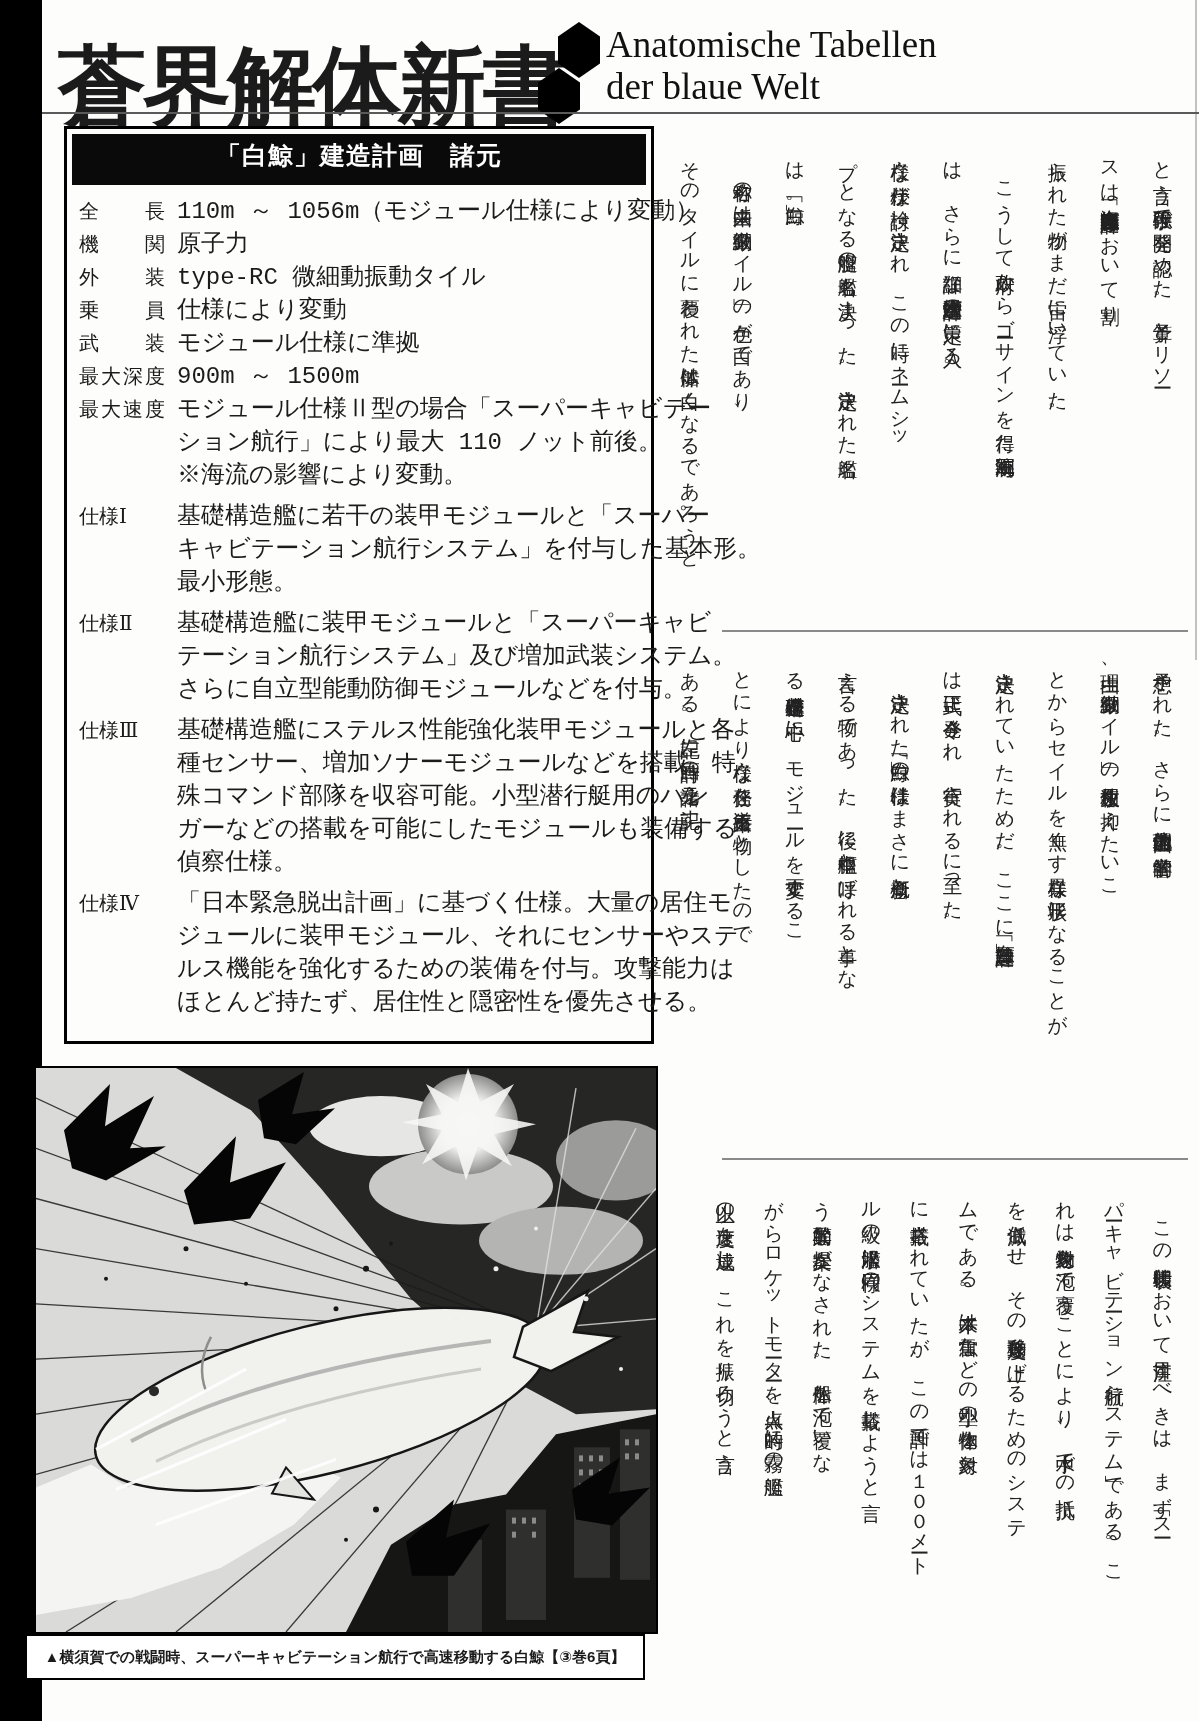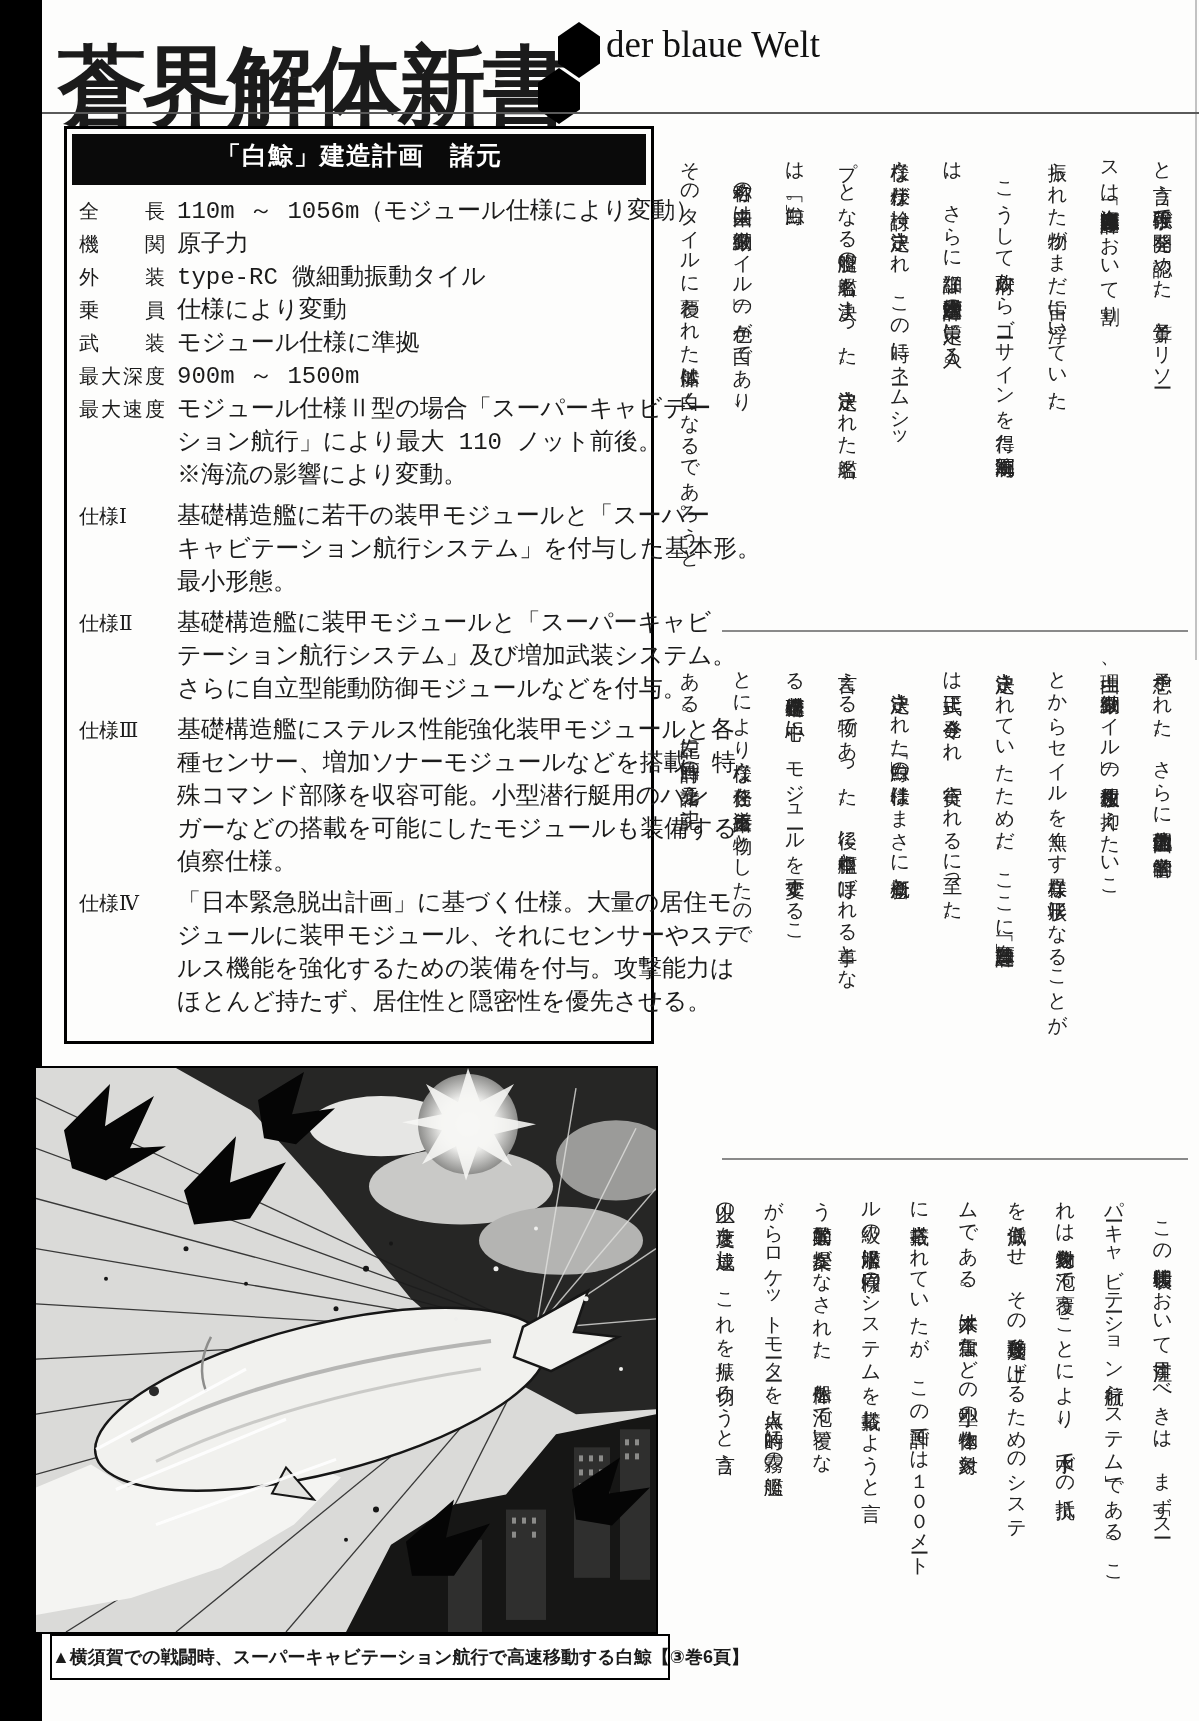--- a/index.html
+++ b/index.html
@@ -68,39 +68,40 @@
   .sep1{left:722px;top:630px;width:466px;}
   .sep2{left:722px;top:1158px;width:466px;}
 
   
   .figure{
     left:34px;top:1066px;width:624px;height:568px;
     border:2px solid #000;box-sizing:border-box;background:#d9d9d7;
   }
   .figure svg{display:block;width:100%;height:100%;}
   .caption-box{
-    left:50px;top:1634px;width:620px;height:46px;
+    left:25px;top:1634px;width:620px;height:46px;
     border:2px solid #000;box-sizing:border-box;background:#fff;
     font-family:"Liberation Sans","DejaVu Sans",sans-serif;
-    font-weight:600;font-size:18px;line-height:42px;text-align:center;
+    font-weight:600;font-size:15px;line-height:42px;text-align:center;
     white-space:nowrap;
   }
 </style>
 </head>
 <body>
 
 <div class="abs spine"></div>
 <div class="abs page-edge"></div>
 
 <div class="abs title-jp">蒼界解体新書</div>
 <div class="abs hexwrap">
   <div class="hex hex1"></div>
   <div class="hex hex2"></div>
 </div>
 <div class="abs title-de">
+  <div>Anatomische Tabellen</div>
   <div>der blaue Welt</div>
 </div>
 <div class="abs header-rule"></div>
 
 <div class="abs spec-box">
   <div class="spec-title">「白鯨」建造計画　諸元</div>
   <div class="spec-rows">
     <div class="spec-row">
       <div class="spec-label jl">全長</div>
       <div class="spec-value">110m ～ 1056m（モジュール仕様により変動）</div>

